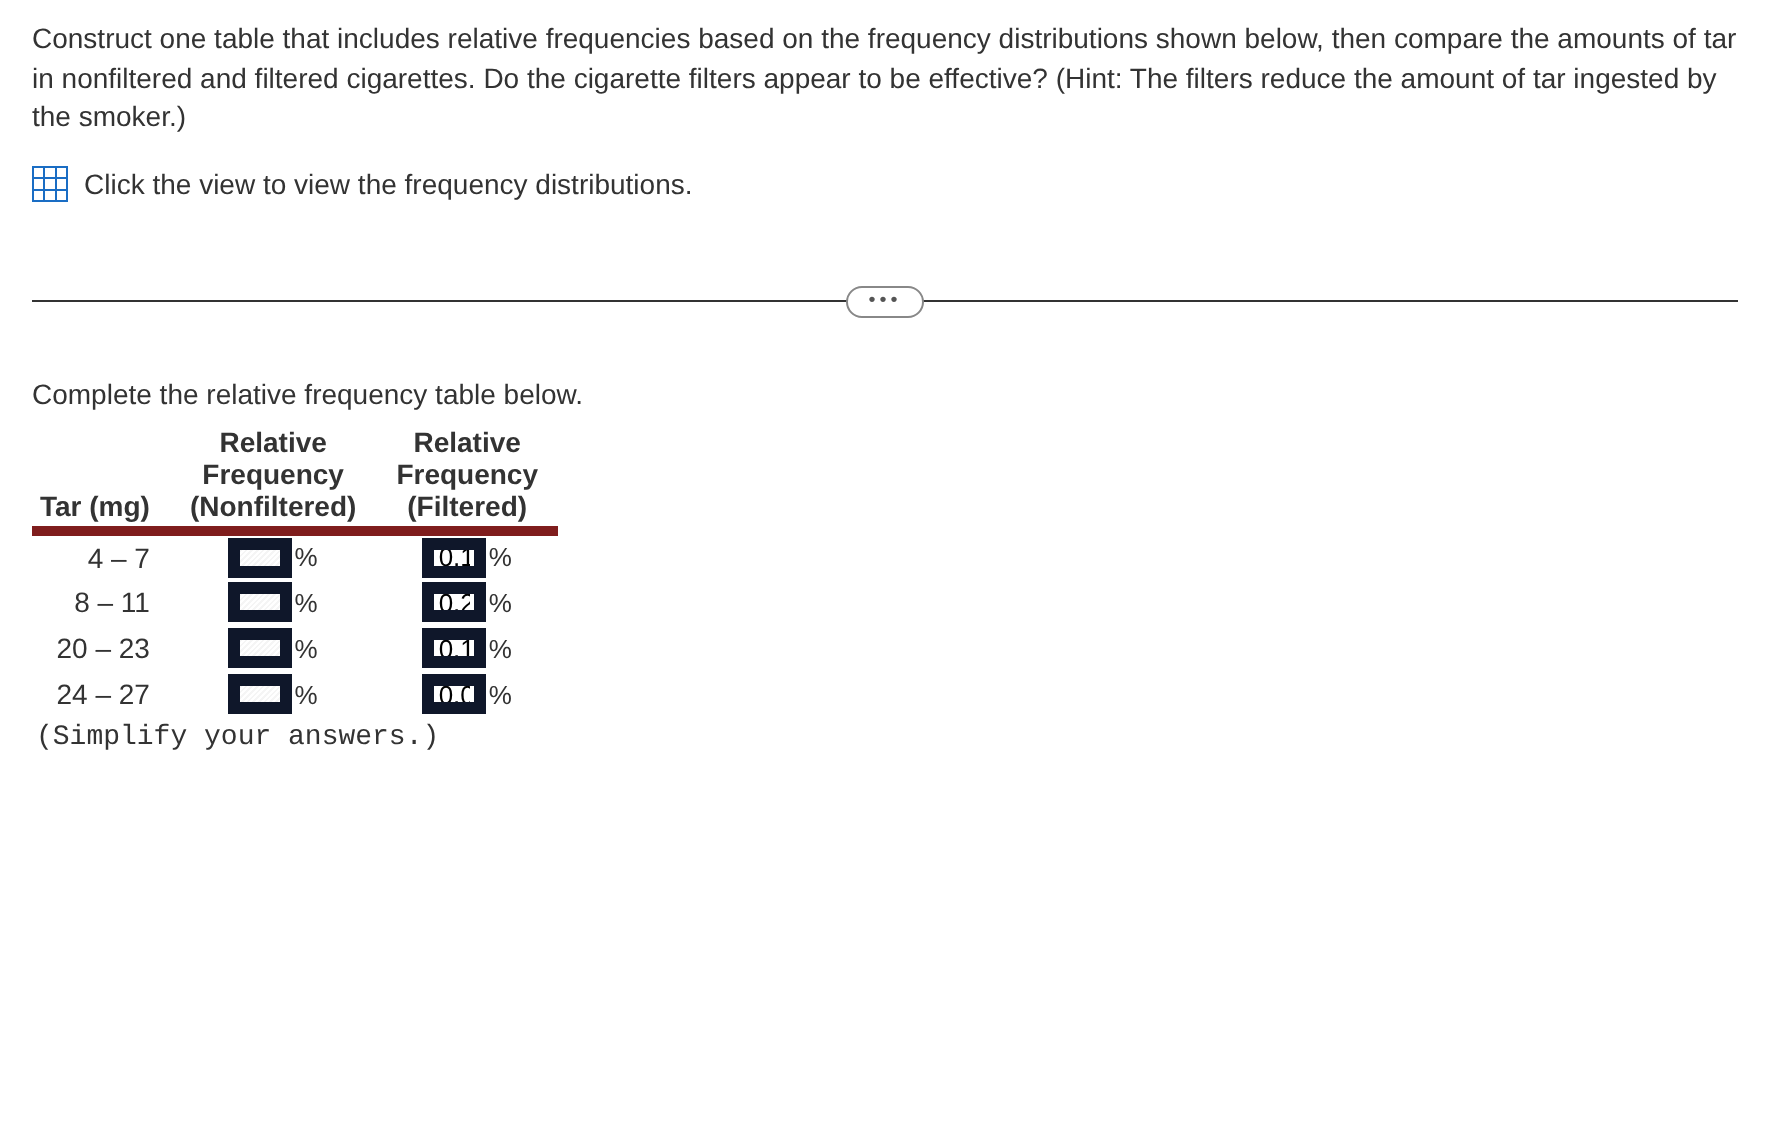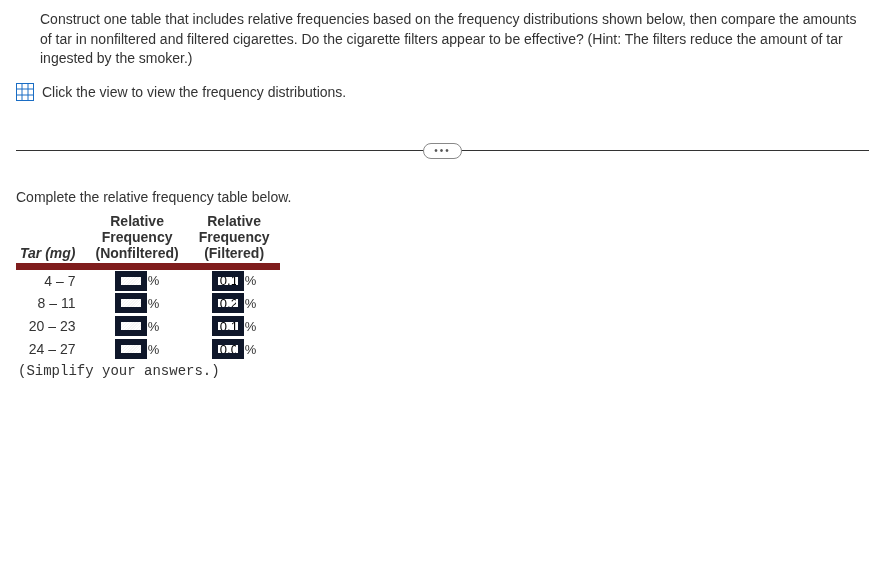--- a/index.html
+++ b/index.html
@@ -7,21 +7,20 @@
       font-family: Arial, Helvetica, sans-serif;
       font-size: 14px;
       color: #333;
       padding: 10px 16px;
       width: 885px;
       background: #fff;
     }
     .question-text {
       line-height: 1.4;
       margin-bottom: 14px;
-      margin-left: 24px;
     }
     .icon-link {
       display: flex;
       align-items: center;
       gap: 8px;
       margin-bottom: 40px;
     }
     .table-icon {
       width: 18px;
       height: 18px;
@@ -57,28 +56,27 @@
     .instruction {
       margin-bottom: 8px;
     }
     .freq-table {
       border-collapse: collapse;
       font-size: 14px;
     }
     .freq-table th {
       font-weight: bold;
       text-align: center;
-      border-bottom: 7px solid #7f1d1d;
+      border-bottom: 5px solid #7f1d1d;
       padding: 0 10px 2px;
       vertical-align: bottom;
     }
     .freq-table th:first-child {
       text-align: left;
       padding-left: 4px;
-      font-style: italic;
     }
     .freq-table td {
       padding: 1px 10px;
       text-align: center;
       vertical-align: middle;
       height: 23px;
     }
     .freq-table td:first-child {
       text-align: right;
       padding-left: 12px;

